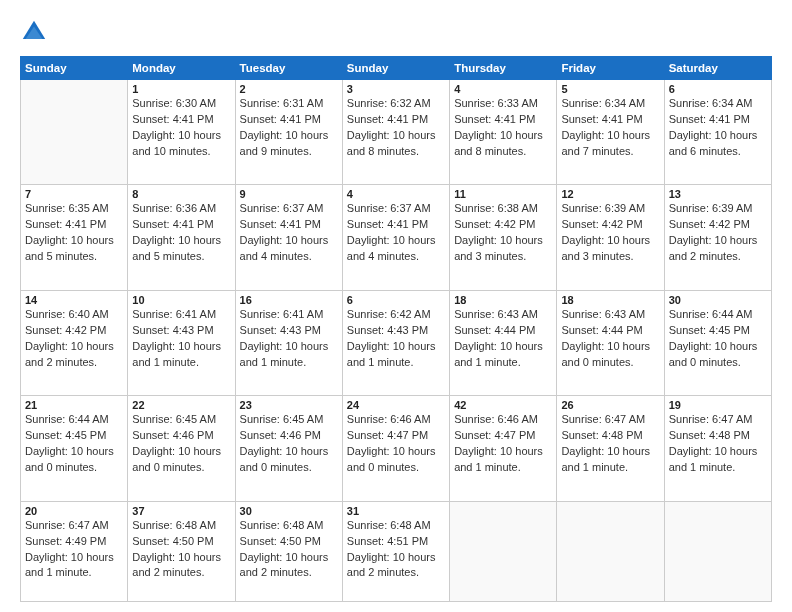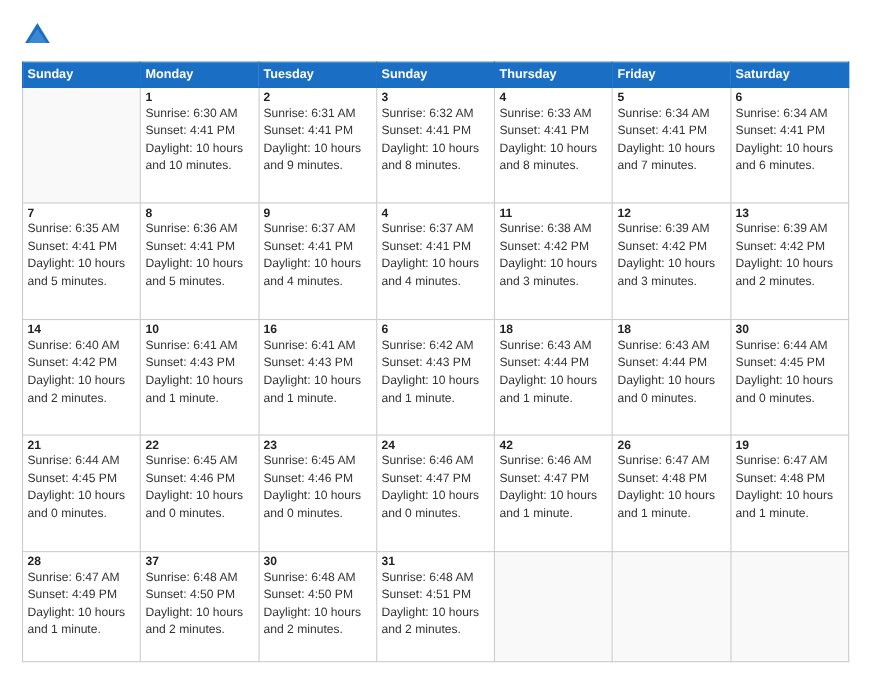--- a/index.html
+++ b/index.html
@@ -246,21 +246,21 @@
             <span class="day-num">26</span>
             <div class="day-info">Sunrise: 6:47 AM<br>Sunset: 4:48 PM<br>Daylight: 10 hours<br>and 1 minute.</div>
           </td>
           <td>
             <span class="day-num">19</span>
             <div class="day-info">Sunrise: 6:47 AM<br>Sunset: 4:48 PM<br>Daylight: 10 hours<br>and 1 minute.</div>
           </td>
         </tr>
         <tr class="last-row">
           <td>
-            <span class="day-num">28</span>
+            <span class="day-num">20</span>
             <div class="day-info">Sunrise: 6:47 AM<br>Sunset: 4:49 PM<br>Daylight: 10 hours<br>and 1 minute.</div>
           </td>
           <td>
             <span class="day-num">37</span>
             <div class="day-info">Sunrise: 6:48 AM<br>Sunset: 4:50 PM<br>Daylight: 10 hours<br>and 2 minutes.</div>
           </td>
           <td>
             <span class="day-num">30</span>
             <div class="day-info">Sunrise: 6:48 AM<br>Sunset: 4:50 PM<br>Daylight: 10 hours<br>and 2 minutes.</div>
           </td>

